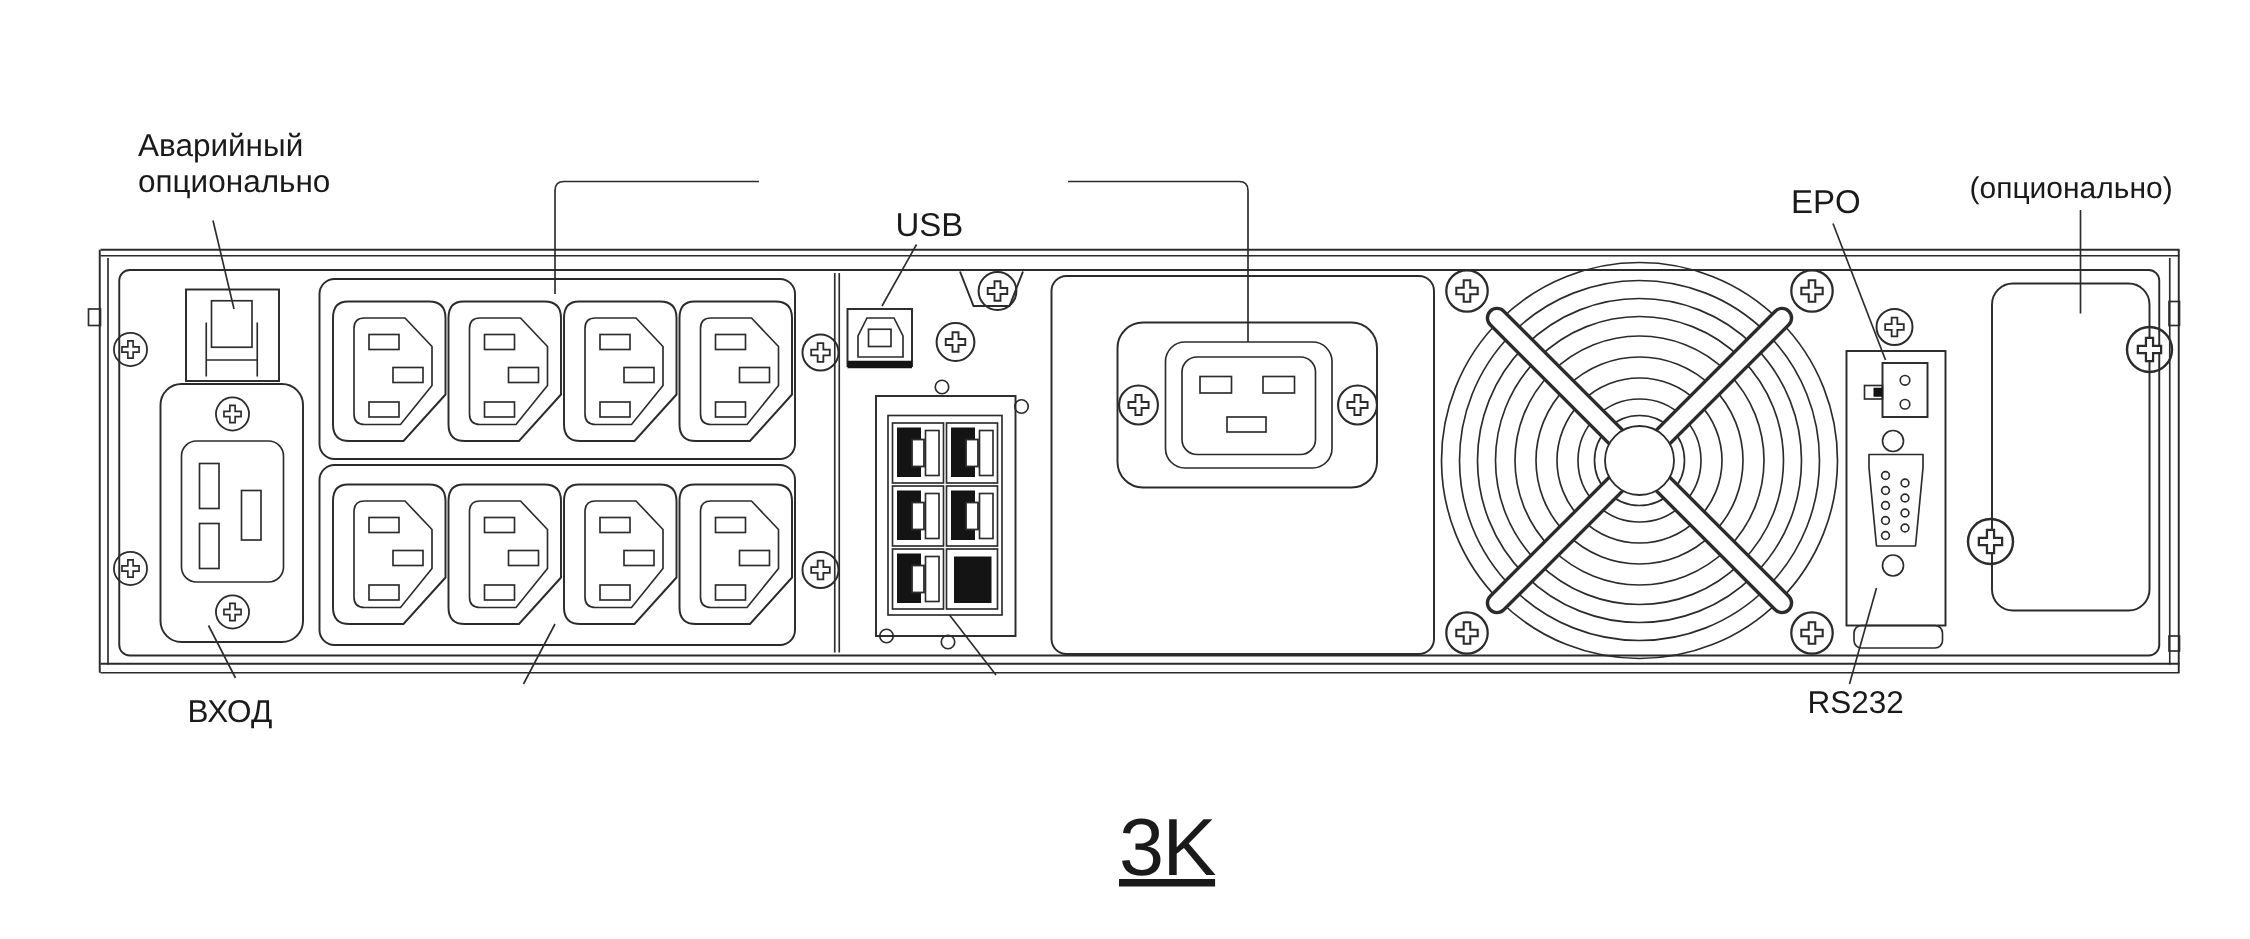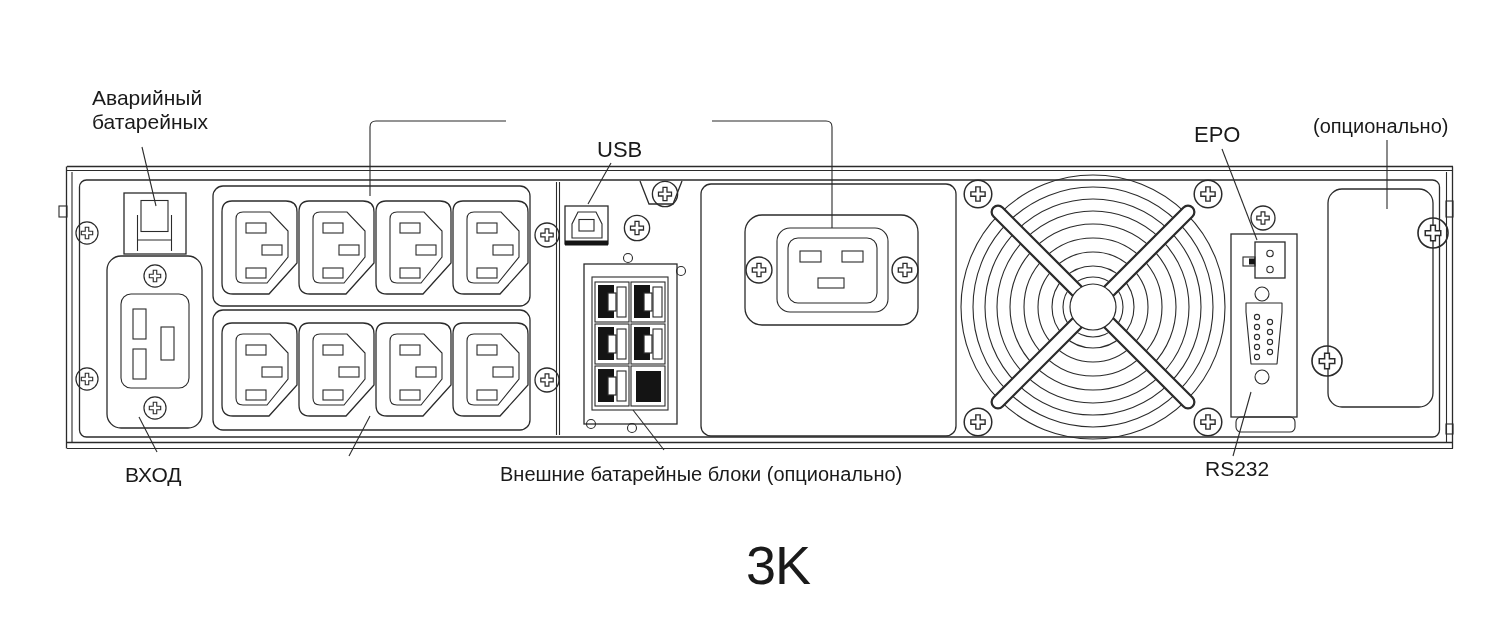--- a/index.html
+++ b/index.html
@@ -9,21 +9,21 @@
   }
   #drawing{position:absolute;left:0;top:0;}
   .ln{fill:none;stroke:#2b2b2b;stroke-width:1.3;}
   .lnthin{fill:none;stroke:#2b2b2b;stroke-width:1.1;}
   .blk{fill:#141414;stroke:none;}
   .wfill{fill:#ffffff;stroke:#2b2b2b;stroke-width:1.2;}
   .label{position:absolute;white-space:nowrap;}
   .lab21{font-size:21px;line-height:24px;}
   .lab22{font-size:22px;line-height:25px;}
   .lab20{font-size:20px;line-height:26px;}
-  .model{font-size:54px;line-height:56px;letter-spacing:-1px;}
+  .model{font-size:54px;line-height:56px;letter-spacing:-1px;text-decoration:underline;}
 </style>
 </head>
 <body>
 
 <div id="stage">
 
   <svg id="drawing" width="1500" height="626" viewBox="0 0 1500 626">
 
     <defs>
 
@@ -213,34 +213,33 @@
       <line x1="1387" y1="140" x2="1387" y2="209" class="lnthin"></line>
       <line x1="139" y1="417" x2="157" y2="452" class="lnthin"></line>
       <line x1="370" y1="416" x2="349" y2="456" class="lnthin"></line>
       <line x1="633" y1="410" x2="664" y2="450" class="lnthin"></line>
       <line x1="1251" y1="392" x2="1233" y2="456" class="lnthin"></line>
     </g>
   </svg>
 
   <div class="label lab21" style="left:92px;top:86px;">
     <div>Аварийный</div>
-    <div>батарейных</div>
+    <div>опционально</div>
   </div>
 
 
   <div class="label lab22" style="left:597px;top:137px;">USB</div>
 
   <div class="label lab22" style="left:1194px;top:122px;">EPO</div>
 
   <div class="label lab20" style="left:1313px;top:113px;text-align:center;">(опционально)</div>
 
   <div class="label lab21" style="left:125px;top:463px;">ВХОД</div>
 
 
   <div class="label lab20" style="left:500px;top:461px;">
-    <div>Внешние батарейные блоки (опционально)</div>
   </div>
 
   <div class="label lab21" style="left:1205px;top:457px;">RS232</div>
 
   <div class="label model" style="left:746px;top:537px;">3K</div>
 
 </div>
 
 </body></html>

